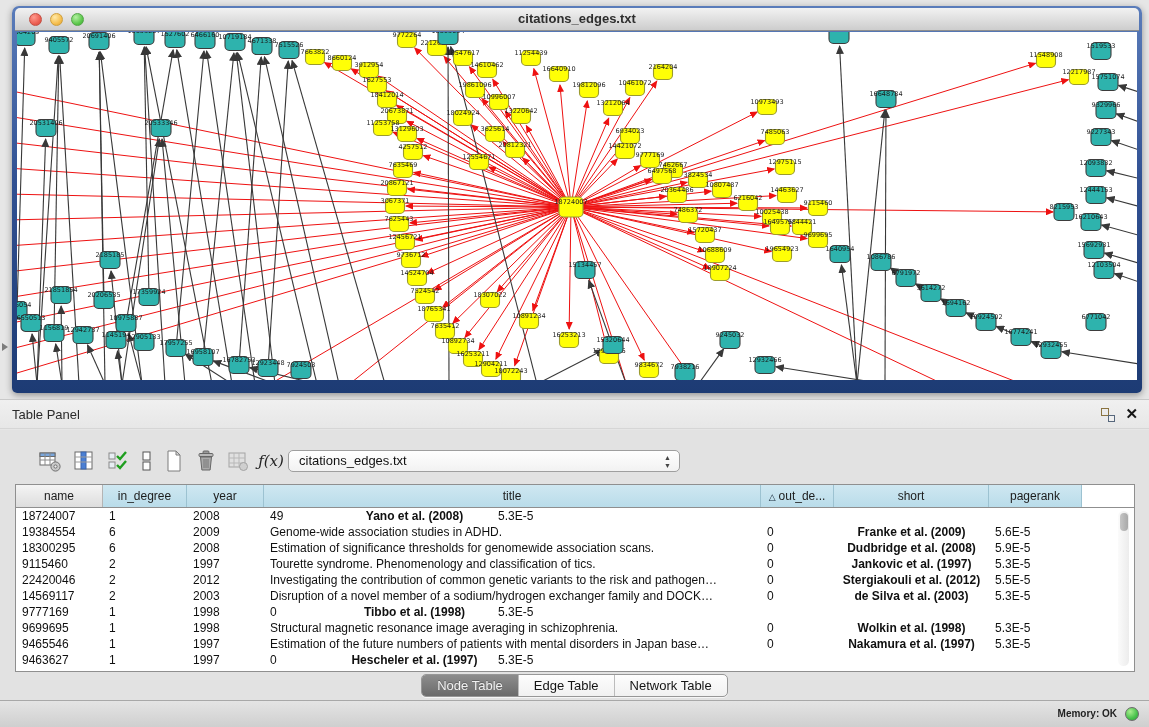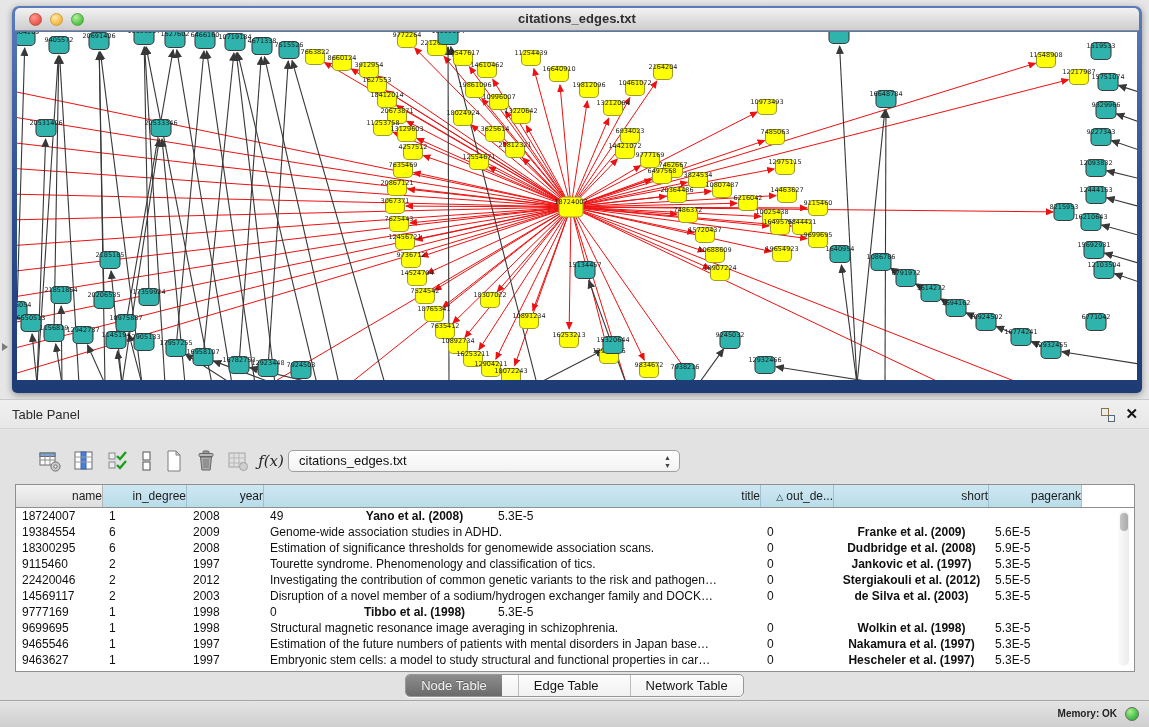--- a/index.html
+++ b/index.html
@@ -47,40 +47,40 @@
   .net-select { position:absolute; left:288px; top:20px; width:392px; height:22px;
     background:linear-gradient(#ffffff,#f2f2f2); border:1px solid #9f9f9f; border-radius:5px;
     font-size:13px; color:#111; line-height:20px; padding-left:10px; }
   .net-select .updown { position:absolute; right:8px; top:3px; font-size:7px; line-height:8px; color:#444; text-align:center; }
 
   
   .tbl { position:absolute; left:15px; top:54px; width:1120px; height:188px;
     background:#fff; border:1px solid #8f8f8f; }
   .hdr { display:flex; height:23px; border-bottom:1px solid #8f8f8f; }
   .hcell { border-right:1px solid #9cc2d1; background:linear-gradient(#cfe7f1,#b9dcea);
-    font-size:12px; color:#1c1c1c; text-align:right; line-height:22px;
+    font-size:12px; color:#1c1c1c; text-align:center; line-height:22px;
     overflow:hidden; white-space:nowrap; }
   .hcell.c0 { background:linear-gradient(#f4f4f4,#dddddd); border-right:1px solid #b4b4b4; }
   .hfill { flex:1; background:#fff; }
   .sort-glyph { font-size:9px; margin-right:3px; color:#123; }
   .c0{width:87px} .c1{width:84px} .c2{width:77px} .c3{width:497px}
   .c4{width:73px} .c5{width:155px} .c6{width:93px}
   .rows { position:relative; }
   .trow { display:flex; height:16px; font-size:12px; line-height:16px; color:#101010; }
   .tcell { overflow:hidden; white-space:nowrap; padding-left:6px; }
   .tcell.c5 { text-align:center; padding-left:0;font-weight:bold; }
   .vscroll { position:absolute; right:5px; top:26px; width:11px; height:155px;
     background:linear-gradient(90deg,#fbfbfb,#ececec); border-radius:6px; }
   .vthumb { position:absolute; left:1.5px; top:2px; width:8px; height:18px; border-radius:4px;
     background:linear-gradient(90deg,#c6c6c6,#a9a9a9); }
 
   
   .tabs-bar { position:absolute; left:0; right:0; top:244px; display:flex; justify-content:center; }
   .seg { display:flex; height:23px; border:1px solid #979797; border-radius:5px; overflow:hidden;
-    background:linear-gradient(#fdfdfd,#f1f1f1); box-shadow:0 1px 0 rgba(255,255,255,.7);gap:16px; }
+    background:linear-gradient(#fdfdfd,#f1f1f1); box-shadow:0 1px 0 rgba(255,255,255,.7); }
   .seg .tab { border:none; background:transparent; font-size:13px; color:#141414;
     padding:0 15px; line-height:19px; border-left:1px solid #bcbcbc; font-family:"Liberation Sans",sans-serif; }
   .seg .tab:first-child { border-left:none; }
   .seg .tab.selected { background:linear-gradient(#8d8d8d,#6b6b6b); color:#f1f1f1;
     text-shadow:0 -1px 0 rgba(0,0,0,.25); }
 
   
   .status-bar { position:absolute; left:0; bottom:0; width:100%; height:27px;
     background:linear-gradient(#e4e4e4,#cfcfcf); border-top:1px solid #a8a8a8; }
   .mem { position:absolute; right:32px; top:0; line-height:26px; font-size:10px; color:#222;font-weight:bold; }
@@ -685,21 +685,20 @@
           <div class="tcell c2">1997</div>
           <div class="tcell c3">Estimation of the future numbers of patients with mental disorders in Japan base…</div>
           <div class="tcell c4">0</div>
           <div class="tcell c5">Nakamura et al. (1997)</div>
           <div class="tcell c6">5.3E-5</div>
         </div>
         <div class="trow">
           <div class="tcell c0">9463627</div>
           <div class="tcell c1">1</div>
           <div class="tcell c2">1997</div>
-          <div class="tcell c3">Embryonic stem cells: a model to study structural and functional properties in car…</div>
           <div class="tcell c4">0</div>
           <div class="tcell c5">Hescheler et al. (1997)</div>
           <div class="tcell c6">5.3E-5</div>
         </div>
       </div>
     <div class="vscroll">
       <div class="vthumb"></div>
     </div>
   </div>
 

